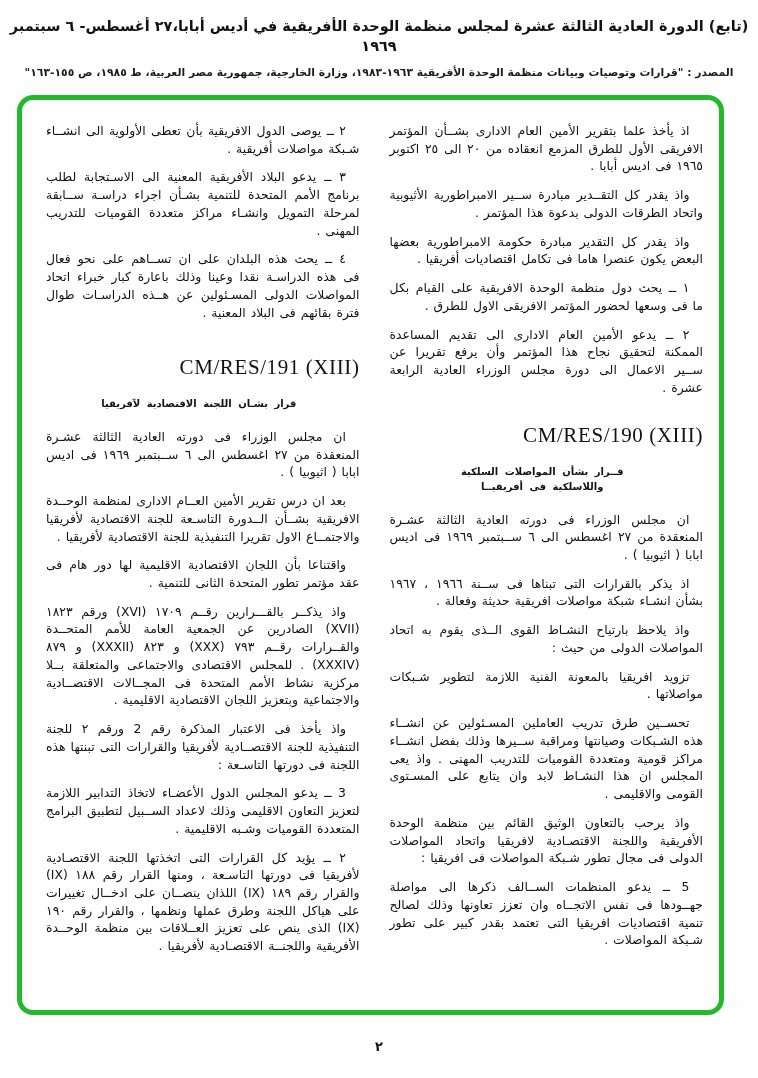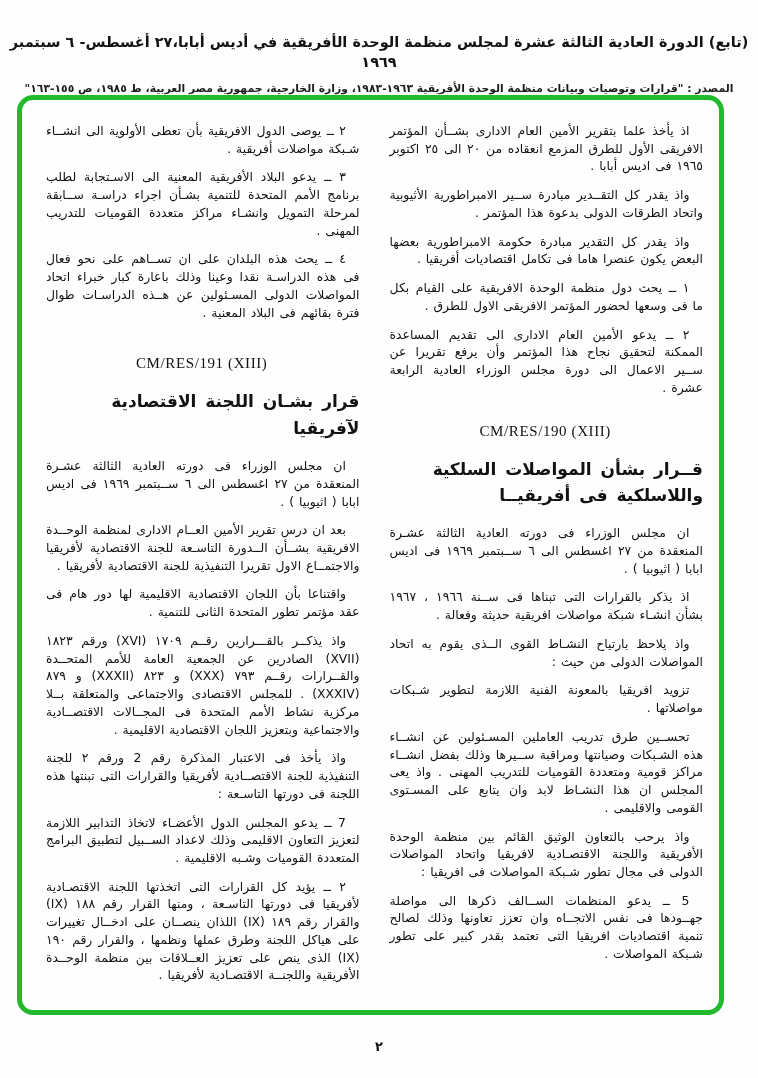--- a/index.html
+++ b/index.html
@@ -6,21 +6,21 @@
   .page {
     position: relative;
     width: 758px;
     height: 1078px;
     background: #fefefe;
     overflow: hidden;
     font-family: "DejaVu Sans", sans-serif;
     color: #121212;
   }
   
-  .header { text-align: center; direction: rtl; padding-top: 32px; }
+  .header { text-align: center; direction: rtl; padding-top: 16px; }
   .header-title {
     font-size: 14.5px;
     font-weight: bold;
     line-height: 1.4;
     letter-spacing: 0.2px;
   }
   .header-source {
     margin-top: 9px;
     font-size: 10.8px;
     font-weight: bold;
@@ -55,32 +55,32 @@
   .col p {
     margin: 0 0 11px 8px;
     font-size: 12.4px;
     line-height: 1.43;
     text-align: justify;
     text-indent: 1.1em;
     word-spacing: 1px;
   }
   .res-id {
     direction: ltr;
-    text-align: center;
+    text-align: right;
     font-family: "Liberation Serif", "DejaVu Serif", serif;
-    font-size: 15px;
+    font-size: 21px;
     letter-spacing: 0.6px;
     margin: 34px 0 16px 0;
     padding-left: 6px;
   }
   .res-id.first-spacing { margin-top: 26px; }
   .res-title {
-    text-align: right;
+    text-align: center;
     font-weight: bold;
-    font-size: 17px;
+    font-size: 10px;
     line-height: 1.55;
     margin: 6px 0 16px 0;
     word-spacing: 3px;
   }
   
   .page-number {
     position: absolute;
     bottom: 24px;
     left: 0;
     width: 100%;
@@ -134,21 +134,21 @@
 
         <div class="res-title">
           <div>قرار بشـان اللجنة الاقتصادية لآفريقيا</div>
         </div>
 
         <p>ان مجلس الوزراء فى دورته العادية الثالثة عشـرة المنعقدة من ٢٧ اغسطس الى ٦ ســبتمبر ١٩٦٩ فى اديس ابابا ( اثيوبيا ) .</p>
         <p>بعد ان درس تقرير الأمين العــام الادارى لمنظمة الوحــدة الافريقية بشــأن الــدورة التاسـعة للجنة الاقتصادية لأفريقيا والاجتمــاع الاول تقريرا التنفيذية للجنة الاقتصادية لأفريقيا .</p>
         <p>واقتناعا بأن اللجان الاقتصادية الاقليمية لها دور هام فى عقد مؤتمر تطور المتحدة الثانى للتنمية .</p>
         <p>واذ يذكــر بالقـــرارين رقــم ١٧٠٩ (XVI) ورقم ١٨٢٣ (XVII) الصادرين عن الجمعية العامة للأمم المتحــدة والقــرارات رقــم ٧٩٣ (XXX) و ٨٢٣ (XXXII) و ٨٧٩ (XXXIV) . للمجلس الاقتصادى والاجتماعى والمتعلقة بــلا مركزية نشاط الأمم المتحدة فى المجــالات الاقتصــادية والاجتماعية وبتعزيز اللجان الاقتصادية الاقليمية .</p>
         <p>واذ يأخذ فى الاعتبار المذكرة رقم 2 ورقم ٢ للجنة التنفيذية للجنة الاقتصــادية لأفريقيا والقرارات التى تبنتها هذه اللجنة فى دورتها التاسـعة :</p>
-        <p>7 ــ يدعو المجلس الدول الأعضـاء لاتخاذ التدابير اللازمة لتعزيز التعاون الاقليمى وذلك لاعداد الســبيل لتطبيق البرامج المتعددة القوميات وشـبه الاقليمية .</p>
+        <p>3 ــ يدعو المجلس الدول الأعضـاء لاتخاذ التدابير اللازمة لتعزيز التعاون الاقليمى وذلك لاعداد الســبيل لتطبيق البرامج المتعددة القوميات وشـبه الاقليمية .</p>
         <p>٢ ــ يؤيد كل القرارات التى اتخذتها اللجنة الاقتصـادية لأفريقيا فى دورتها التاسـعة ، ومنها القرار رقم ١٨٨ (IX) والقرار رقم ١٨٩ (IX) اللذان ينصــان على ادخــال تغييرات على هياكل اللجنة وطرق عملها ونظمها ، والقرار رقم ١٩٠ (IX) الذى ينص على تعزيز العــلاقات بين منظمة الوحــدة الأفريقية واللجنــة الاقتصـادية لأفريقيا .</p>
       </div>
 
     </div>
   </div>
 
   <div class="page-number">٢</div>
 
 </div>
 

